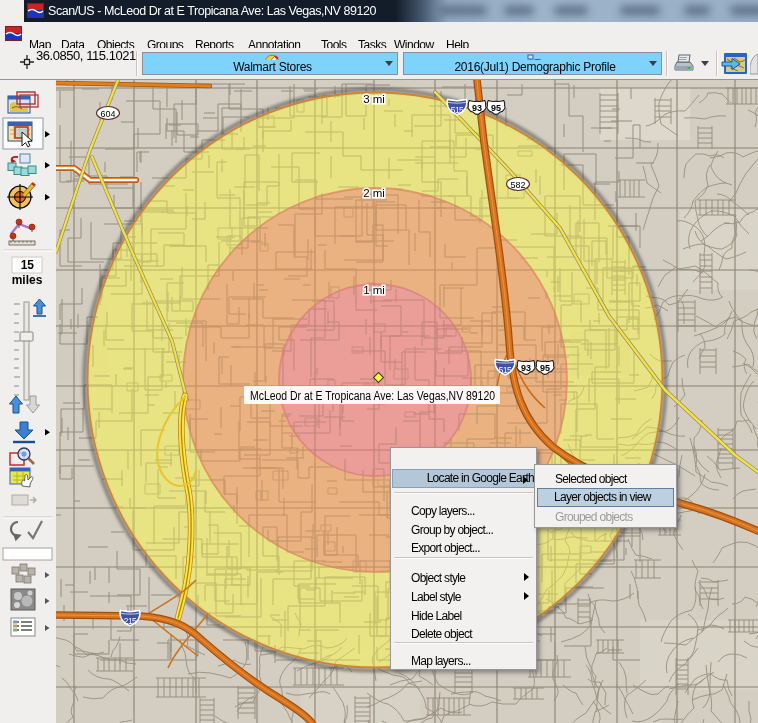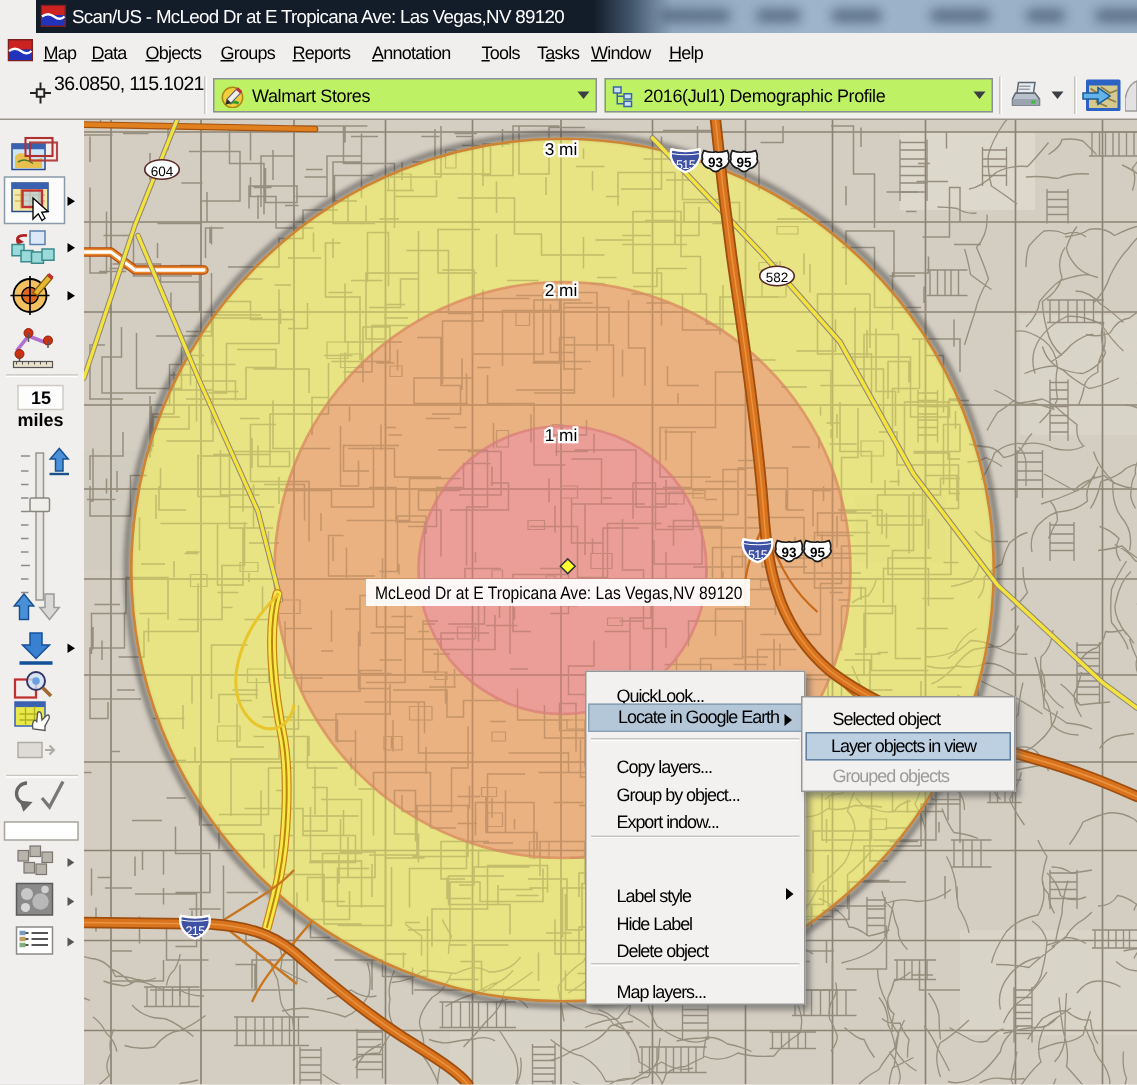--- a/index.html
+++ b/index.html
@@ -1,33 +1,33 @@
 <!DOCTYPE html>
 <html><head><meta charset="utf-8">
 <style>
 html,body{margin:0;padding:0;}
 body{width:758px;height:723px;overflow:hidden;font-family:"Liberation Sans",sans-serif;position:relative;background:#f0efed;}
 #titlebar{position:absolute;left:0;top:0;width:758px;height:22px;background:linear-gradient(90deg,#131c29 0%,#131c29 49%,#44586e 52.5%,#92aac1 56%,#9db4ca 68%,#97aec5 100%);overflow:hidden;margin-left:24px;}
 #titlebar .t{position:absolute;left:24px;top:4px;color:#fff;font-size:12.5px;letter-spacing:-0.45px;}
 .smudge{position:absolute;top:6px;height:9px;background:#55697f;filter:blur(4px);border-radius:4px;opacity:0.9;}
 #menubar{position:absolute;left:0;top:22px;width:758px;height:26px;background:#f0efed;font-size:12px;letter-spacing:-0.5px;color:#000;}
-#menubar span.mi{position:absolute;top:6px;}
+#menubar span.mi{position:absolute;top:16px;}
 #logo1{position:absolute;left:3px;top:3px;}
 #logo2{position:absolute;left:5px;top:4px;}
 #toolbar{position:absolute;left:0;top:48px;width:758px;height:31px;background:#f0efed;border-bottom:1px solid #9a948c;}
 .tsep{position:absolute;top:3px;height:25px;width:1px;background:#c6c2bc;border-right:1px solid #fff;}
-.combo{position:absolute;top:4px;height:21px;background:#bef264;border:1px solid #8a9097;display:flex;align-items:center;font-size:12px;letter-spacing:-0.25px;}
+.combo{position:absolute;top:4px;height:21px;background:#7dd3fc;border:1px solid #8a9097;display:flex;align-items:center;font-size:12px;letter-spacing:-0.25px;flex-direction:column;}
 .combo .arr{position:absolute;right:4px;top:8px;width:0;height:0;border-left:4px solid transparent;border-right:4px solid transparent;border-top:5px solid #3b3f45;}
 #sidebar{position:absolute;left:0;top:80px;width:56px;height:643px;background:#f0efed;border-right:1px solid #8c8c8c;font-weight:bold;}
 #mapwrap{position:absolute;left:56px;top:80px;width:602px;height:643px;}
 .menu{position:absolute;background:#f2f1f0;border:1px solid #979797;box-shadow:3px 3px 4px rgba(90,90,90,.6);font-size:12px;letter-spacing:-0.7px;color:#000;}
 .menu .it{position:absolute;left:1px;right:1px;height:19px;line-height:20px;padding-left:19px;}
 .menu .sep{position:absolute;left:3px;right:3px;height:1px;background:#c5c5c5;border-bottom:1px solid #fff;}
 .menu .sub-arr{position:absolute;right:6px;top:5.5px;width:0;height:0;border-top:4px solid transparent;border-bottom:4px solid transparent;border-left:5px solid #000;}
-.hl{background:#b3c7d9;border:1px solid #8aa0b5;line-height:17px !important;height:17px !important;}
+.hl{background:#b3c7d9;border:1px solid #8aa0b5;line-height:17px !important;height:17px !important;text-align:right;}
 </style></head>
 <body>
 <div id="titlebar">
  <svg id="logo1" width="17" height="15">
       <rect x="0" y="0" width="17" height="15" fill="#7e1f1f"></rect>
       <rect x="1" y="1" width="15" height="6" fill="#cc2222"></rect>
       <rect x="1" y="7" width="15" height="7" fill="#2233bb"></rect>
       <path d="M1 8 Q5 5 9 8 T16 8" stroke="#fff" stroke-width="1.5" fill="none"></path>
     </svg>
  <span class="t">Scan/US - McLeod Dr at E Tropicana Ave: Las Vegas,NV 89120</span>
@@ -319,27 +319,27 @@
 </g>
 <rect x="375" y="374" width="7" height="7" transform="rotate(45 378.5 377.5)" fill="#ffff32" stroke="#333" stroke-width="1"></rect>
 <rect x="244" y="386" width="256" height="18" fill="#fff" fill-opacity="0.92"></rect>
 <text x="250" y="399.5" font-size="12" fill="#000" textLength="245" lengthAdjust="spacingAndGlyphs">McLeod Dr at E Tropicana Ave: Las Vegas,NV 89120</text>
 </g>
 
 </svg>
 </div>
 
 <div class="menu" id="m1" style="left:390px;top:447px;width:145px;height:221px">
- <div class="it" style="top:6px">QuickLook...</div>
  <div class="it hl" style="top:21px">Locate in Google Earth<span class="sub-arr"></span></div>
  <div class="sep" style="top:44px"></div>
  <div class="it" style="top:53px">Copy layers...</div>
  <div class="it" style="top:71.5px">Group by object...</div>
- <div class="it" style="top:90px">Export indow...</div>
+ <div class="it" style="top:90px">Export object...</div>
  <div class="sep" style="top:109px"></div>
+ <div class="it" style="top:119.5px">Object style<span class="sub-arr"></span></div>
  <div class="it" style="top:138.5px">Label style<span class="sub-arr"></span></div>
  <div class="it" style="top:157.5px">Hide Label</div>
  <div class="it" style="top:176px">Delete object</div>
  <div class="sep" style="top:193.5px"></div>
  <div class="it" style="top:202.5px">Map layers...</div>
 </div>
 <div class="menu" id="m2" style="left:534px;top:464px;width:141px;height:62px">
  <div class="it" style="top:3.5px">Selected object</div>
  <div class="it hl2" style="top:22.5px;position:absolute;left:2px;right:2px;height:17px;line-height:17px;padding-left:16px;background:#bdd0e2;border:1px solid #5e7f9e">Layer objects in view</div>
  <div class="it" style="top:42px;color:#9b9b9b">Grouped objects</div>

